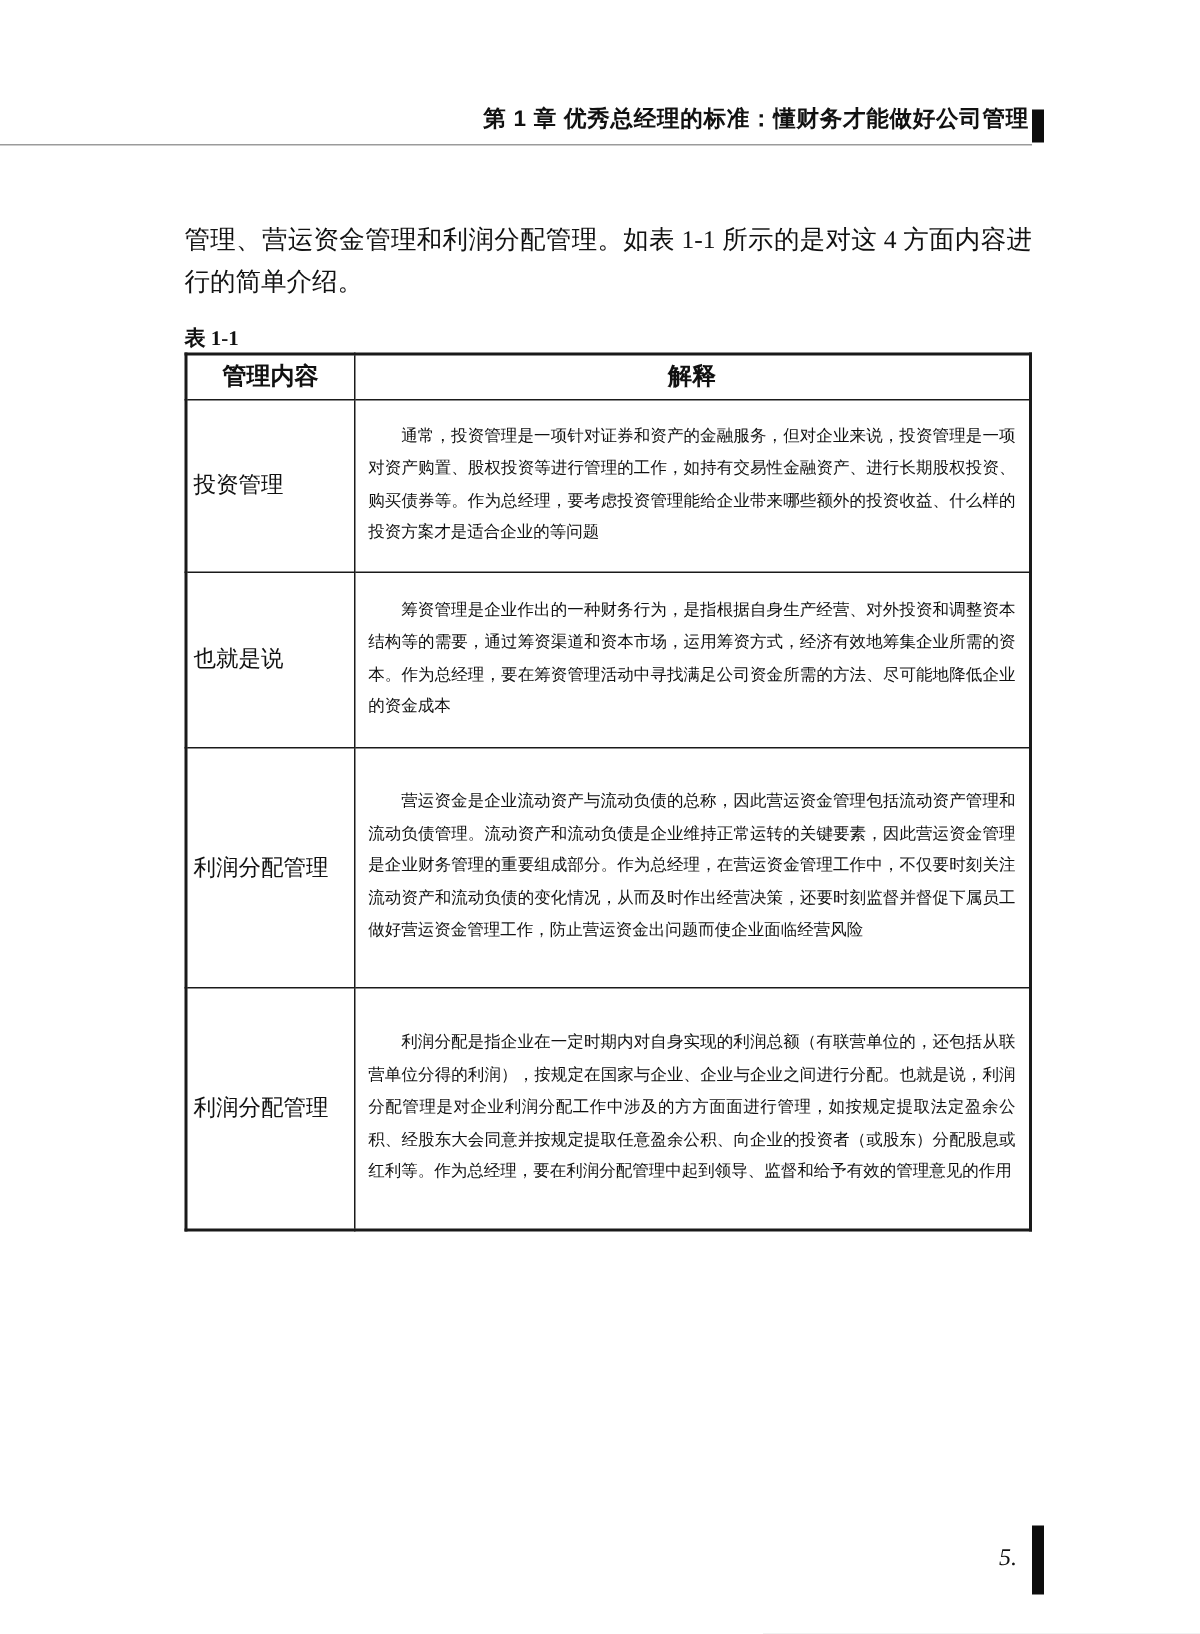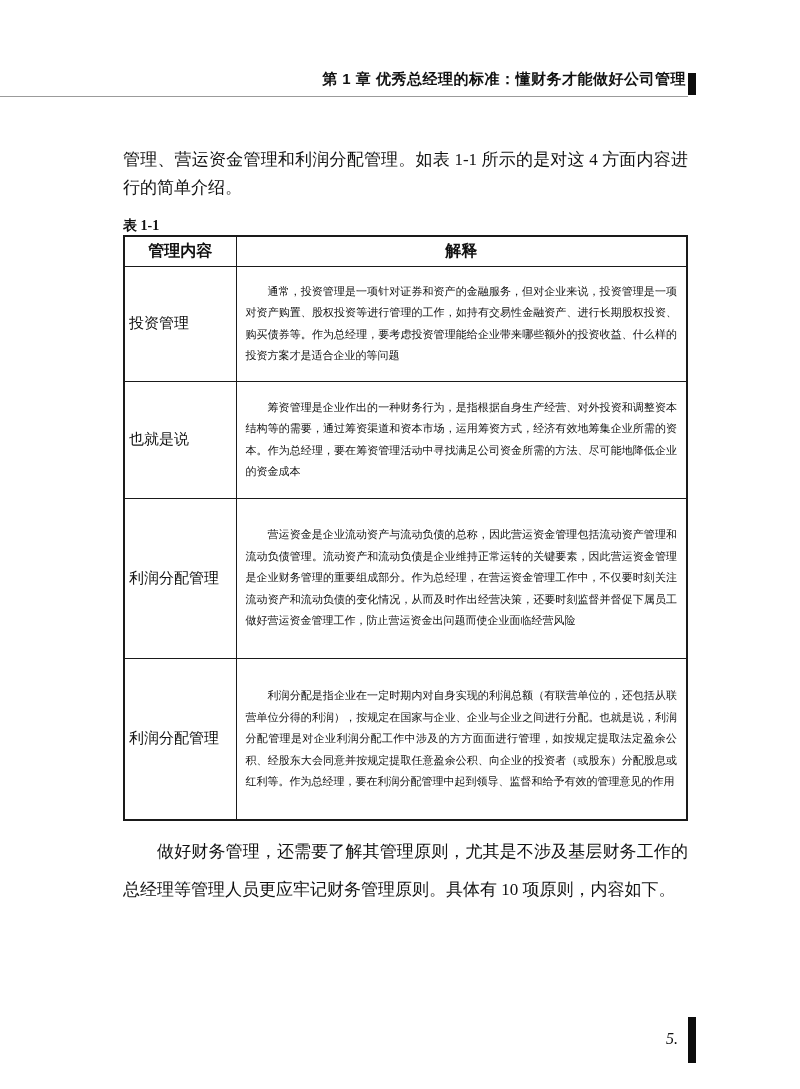--- a/index.html
+++ b/index.html
@@ -162,20 +162,19 @@
           <td class="desc">营运资金是企业流动资产与流动负债的总称，因此营运资金管理包括流动资产管理和流动负债管理。流动资产和流动负债是企业维持正常运转的关键要素，因此营运资金管理是企业财务管理的重要组成部分。作为总经理，在营运资金管理工作中，不仅要时刻关注流动资产和流动负债的变化情况，从而及时作出经营决策，还要时刻监督并督促下属员工做好营运资金管理工作，防止营运资金出问题而使企业面临经营风险</td>
         </tr>
         <tr class="row-4">
           <td class="cat">利润分配管理</td>
           <td class="desc">利润分配是指企业在一定时期内对自身实现的利润总额（有联营单位的，还包括从联营单位分得的利润），按规定在国家与企业、企业与企业之间进行分配。也就是说，利润分配管理是对企业利润分配工作中涉及的方方面面进行管理，如按规定提取法定盈余公积、经股东大会同意并按规定提取任意盈余公积、向企业的投资者（或股东）分配股息或红利等。作为总经理，要在利润分配管理中起到领导、监督和给予有效的管理意见的作用</td>
         </tr>
       </tbody>
     </table>
 
 
-    <p class="body-para">做好财务管理，还需要了解其管理原则，尤其是不涉及基层财务工作的总经理等管理人员更应牢记财务管理原则。具体有 10 项原则，内容如下。</p>
 
   </div>
 
   <div class="page-number">5.</div>
   <div class="footer-accent-bar"></div>
 
 </div>
 
 </body></html>

